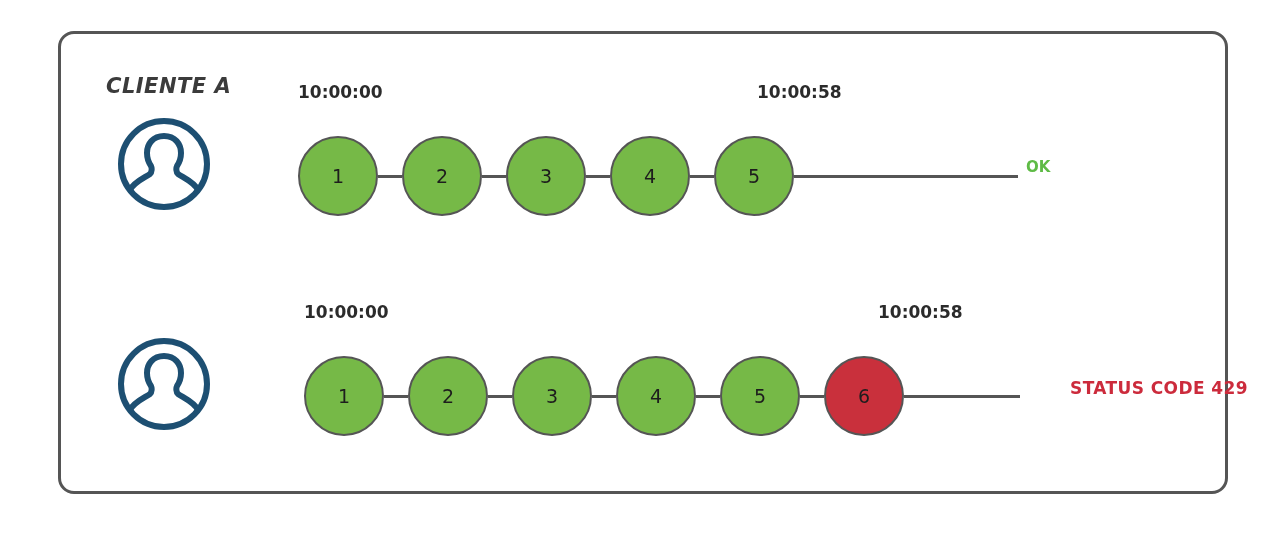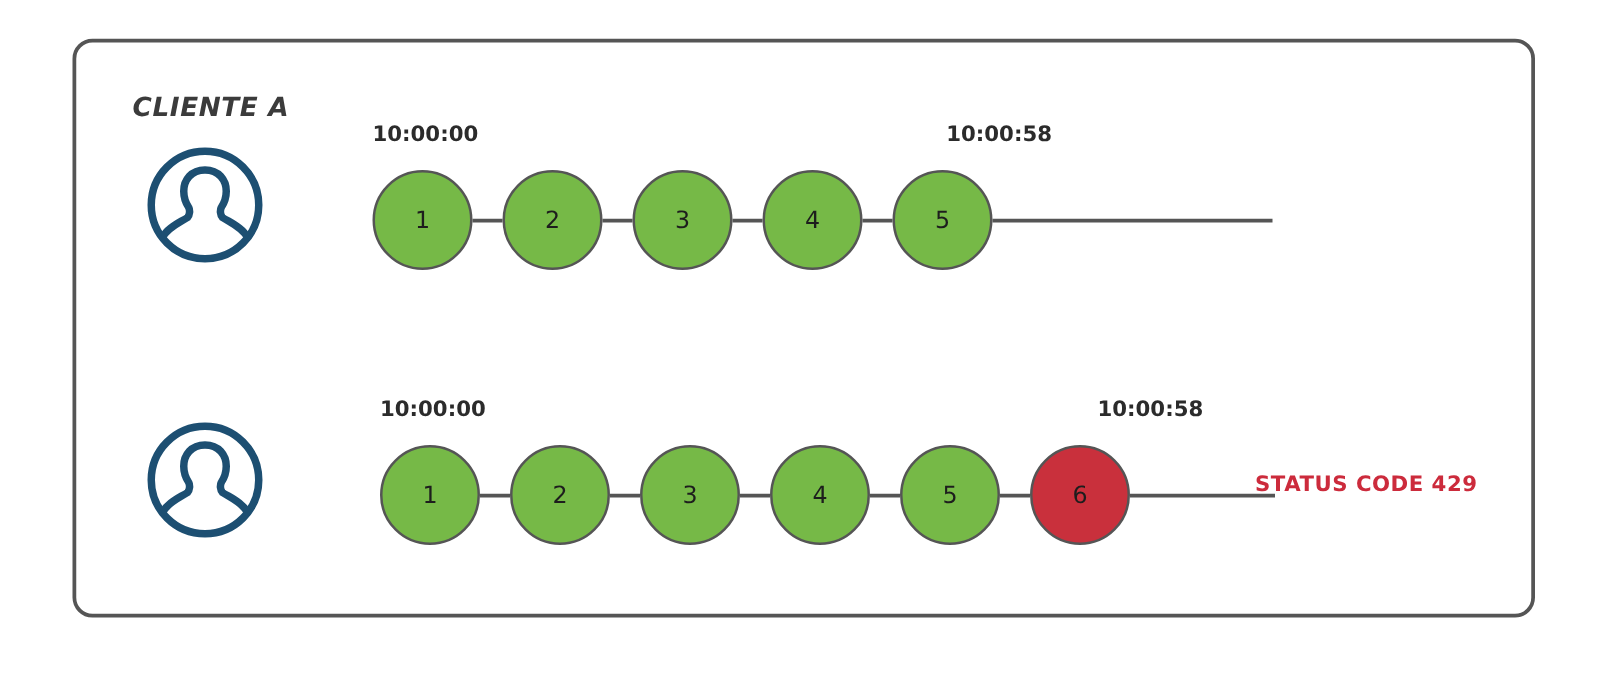--- a/index.html
+++ b/index.html
@@ -65,21 +65,21 @@
     left: 114px;
     top: 52px;
     width: 100px;
     height: 100px;
   }
   .avatar svg { display: block; width: 100%; height: 100%; }
 
   
   .timestamp {
     position: absolute;
-    top: 36px;
+    top: 20px;
     font-family: "DejaVu Sans", sans-serif;
     font-size: 17px;
     font-weight: 700;
     color: #2b2b2b;
     white-space: nowrap;
   }
 
   
   .chain {
     position: absolute;
@@ -183,20 +183,21 @@
       <div class="tail" style="left:496px; width:224px;"></div>
 
       <div class="node ok" style="left:0px;">1</div>
       <div class="node ok" style="left:104px;">2</div>
       <div class="node ok" style="left:208px;">3</div>
       <div class="node ok" style="left:312px;">4</div>
       <div class="node ok" style="left:416px;">5</div>
     </div>
 
     <div class="status green" style="left:1026px; top:96px;">
+      <div class="desc">OK</div>
     </div>
   </div>
 
   <div class="row row-b">
 
 
     <div class="avatar">
       <svg viewBox="0 0 100 100" xmlns="http://www.w3.org/2000/svg">
         <defs>
           <clipPath id="clipB">
@@ -227,18 +228,18 @@
       <div class="tail" style="left:600px; width:116px;"></div>
 
       <div class="node ok" style="left:0px;">1</div>
       <div class="node ok" style="left:104px;">2</div>
       <div class="node ok" style="left:208px;">3</div>
       <div class="node ok" style="left:312px;">4</div>
       <div class="node ok" style="left:416px;">5</div>
       <div class="node fail" style="left:520px;">6</div>
     </div>
 
-    <div class="status red" style="left:1004px; top:96px;">
+    <div class="status red" style="left:1070px; top:96px;">
       <div class="code">STATUS CODE 429</div>
     </div>
   </div>
 
 </div>
 
 </body></html>

